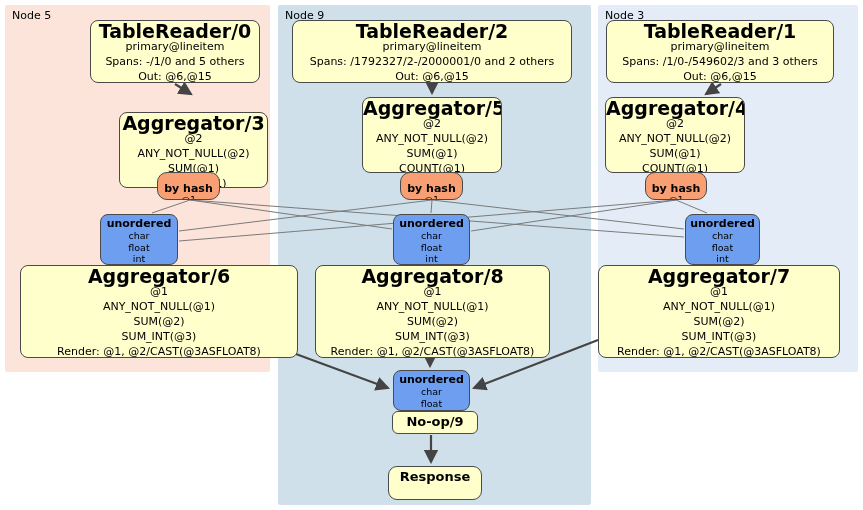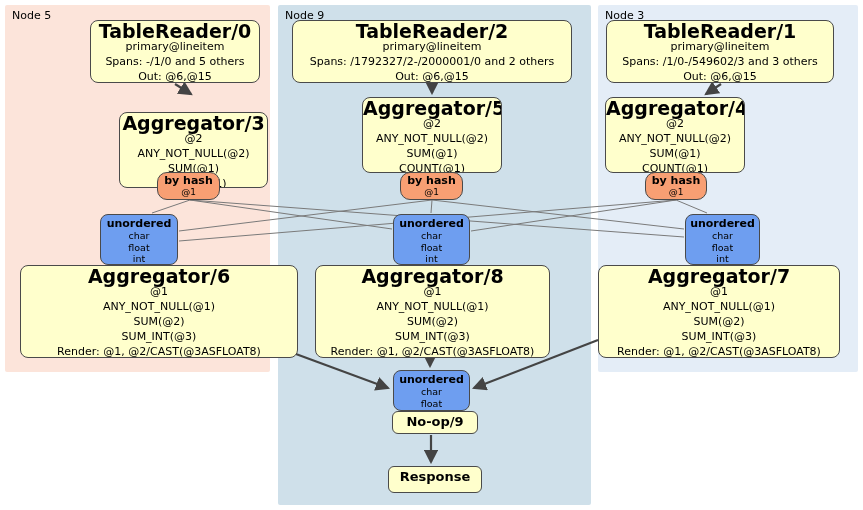--- a/index.html
+++ b/index.html
@@ -12,21 +12,21 @@
   .region-node2 { left:598px; top:5px; width:260px; height:367px; background:var(--node2-bg,#e4edf7); }
   .region-label { position:absolute; top:4px; left:7px; font-size:11px; }
 
   svg.edges { position:absolute; left:0; top:0; z-index:1; }
 
   .box { position:absolute; z-index:2; text-align:center; border:1.5px solid #4a4a4a; overflow:hidden; }
   .proc { background:var(--proc-fill,#ffffcc); border-radius:8px; padding-top:2px; }
   .proc .title { font-weight:bold; font-size:19px; line-height:16px; white-space:nowrap; }
   .proc .line  { font-size:11px; line-height:15px; white-space:nowrap; }
 
-  .router { background:var(--router-fill,#f89f73); border-radius:10px; padding-top:1px;text-align:center; }
+  .router { background:var(--router-fill,#f89f73); border-radius:10px; padding-top:9px;text-align:center; }
   .router .title { font-weight:bold; font-size:11px; line-height:13px; }
   .router .line  { font-size:9px; line-height:11px; }
 
   .sync { background:var(--sync-fill,#6e9ef0); border-radius:8px; padding-top:2px; }
   .sync .title { font-weight:bold; font-size:11px; line-height:13px; }
   .sync .line  { font-size:9.5px; line-height:11.5px; }
 
   .single { background:var(--proc-fill,#ffffcc); border-radius:6px; }
   .single .title { font-weight:bold; font-size:13px; line-height:20px; }
 
@@ -41,21 +41,21 @@
   .b-hash5{ left:400px; top:172px; width:63px;  height:28px; }
   .b-hash4{ left:645px; top:172px; width:62px;  height:28px; }
   .b-uno3 { left:100px; top:214px; width:78px;  height:51px; }
   .b-uno1 { left:393px; top:214px; width:77px;  height:51px; }
   .b-uno2 { left:685px; top:214px; width:75px;  height:51px; }
   .b-agg6 { left:20px;  top:265px; width:278px; height:93px; }
   .b-agg8 { left:315px; top:265px; width:235px; height:93px; }
   .b-agg7 { left:598px; top:265px; width:242px; height:93px; }
   .b-unoF { left:393px; top:370px; width:77px;  height:41px; }
   .b-noop { left:392px; top:411px; width:86px;  height:23px; }
-  .b-resp { left:388px; top:466px; width:94px;  height:27px; }
+  .b-resp { left:388px; top:466px; width:94px;  height:34px;border-radius:9px; }
 </style>
 </head>
 <body>
 
 <div class="canvas">
 
   <div class="region region-node3">
     <div class="region-label">Node 5</div>
   </div>
   <div class="region region-node1">

